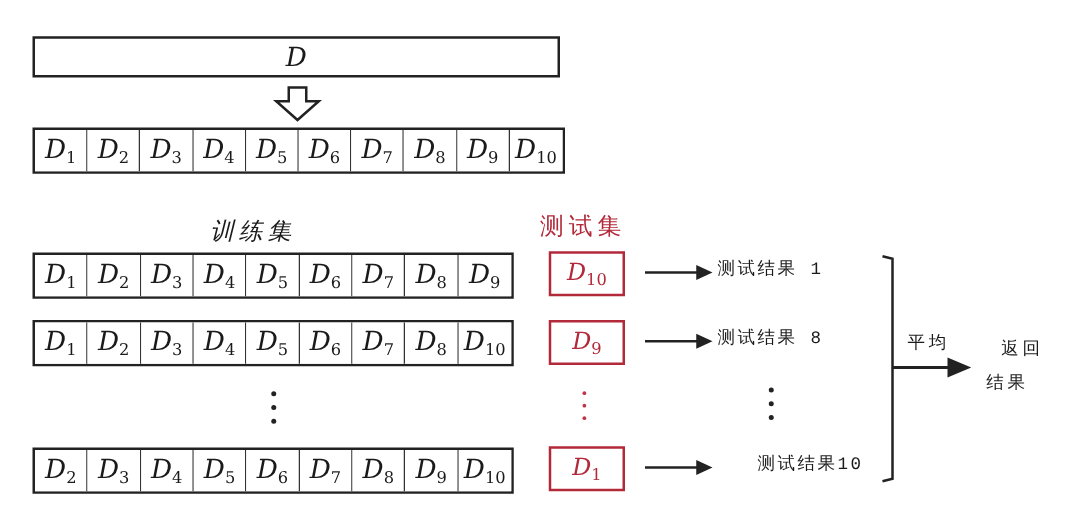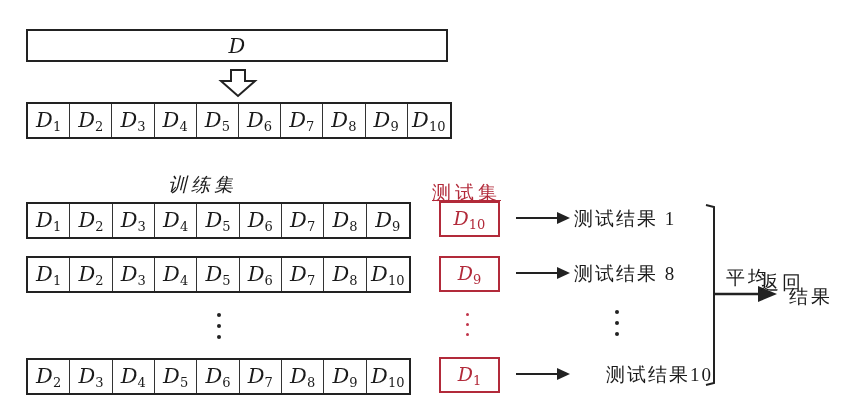--- a/index.html
+++ b/index.html
@@ -12,21 +12,21 @@
   .math sub { font-style: normal; font-size: 13px; vertical-align: -4px; }
   .row { display: flex; box-sizing: border-box; border: 2px solid #222; height: 37px; }
   .cell { box-sizing: border-box; height: 100%; border-right: 1.5px solid #333; display: flex;
           align-items: center; justify-content: center; background: #fff; }
   .cell:last-child { border-right: none; }
   .redbox { width: 61px; height: 36px; border: 2px solid #b22a3a; box-sizing: border-box; display: flex;
             align-items: center; justify-content: center; color: #b22a3a; }
   .redbox .math { font-size: 19px; }
   .label-cn { font-family: "DejaVu Sans", sans-serif; font-size: 19px; letter-spacing: 4px; }
   .red { color: #b22a3a; }
-  .result { font-family: Liberation Serif, serif; font-size: 19px; letter-spacing: 2px; }
+  .result { font-family: Liberation Mono, monospace; font-size: 14px; letter-spacing: 2px; }
   .vdots { display: flex; flex-direction: column; align-items: center; gap: 7px; }
   .vdots span { width: 4px; height: 4px; border-radius: 50%; background: #222; display: block; }
   .vdots.red span { background: #c0344a; width: 3px; height: 3px; }
 </style>
 </head>
 <body>
 
 <div class="abs bigbox">
   <span class="math">D</span>
 </div>
@@ -62,21 +62,21 @@
     </div>
     <div class="cell" style="width: 10%;">
       <span class="math">D<sub>9</sub></span>
     </div>
     <div class="cell" style="width: 10%;">
       <span class="math">D<sub>10</sub></span>
     </div>
   </div>
 
 <div class="abs label-cn" style="left:168px;top:172px;font-style:italic;">训练集</div>
-<div class="abs label-cn red" style="left:432px;top:180px;text-decoration:underline;">测试集</div>
+<div class="abs label-cn red" style="left:432px;top:168px;">测试集</div>
 
 <div class="abs row" id="fold-0" style="left:26px;top:202px;width:385px;">
     <div class="cell" style="width: 11.1111%;">
       <span class="math">D<sub>1</sub></span>
     </div>
     <div class="cell" style="width: 11.1111%;">
       <span class="math">D<sub>2</sub></span>
     </div>
     <div class="cell" style="width: 11.1111%;">
       <span class="math">D<sub>3</sub></span>
@@ -202,14 +202,14 @@
 <div class="abs result" style="left:574px;top:261px;">测试结果 8</div>
 <div class="abs result" style="left:606px;top:362px;">测试结果10</div>
 
 <svg class="abs" style="left:700px;top:200px" width="90" height="190">
   <path d="M6 5 L14 7 L14 183 L6 185" fill="none" stroke="#222" stroke-width="2"></path>
   <line x1="14" y1="94" x2="62" y2="94" stroke="#222" stroke-width="2.5"></line>
   <path d="M58 86 L77 94 L58 102 Z" fill="#222"></path>
 </svg>
 
 <div class="abs result" style="left:726px;top:265px;letter-spacing:3px;">平均</div>
-<div class="abs result" style="left:760px;top:270px;letter-spacing:3px;">返回</div>
-<div class="abs result" style="left:789px;top:284px;letter-spacing:3px;">结果</div>
+<div class="abs result" style="left:801px;top:270px;letter-spacing:3px;">返回</div>
+<div class="abs result" style="left:789px;top:297px;letter-spacing:3px;">结果</div>
 
 </body></html>

